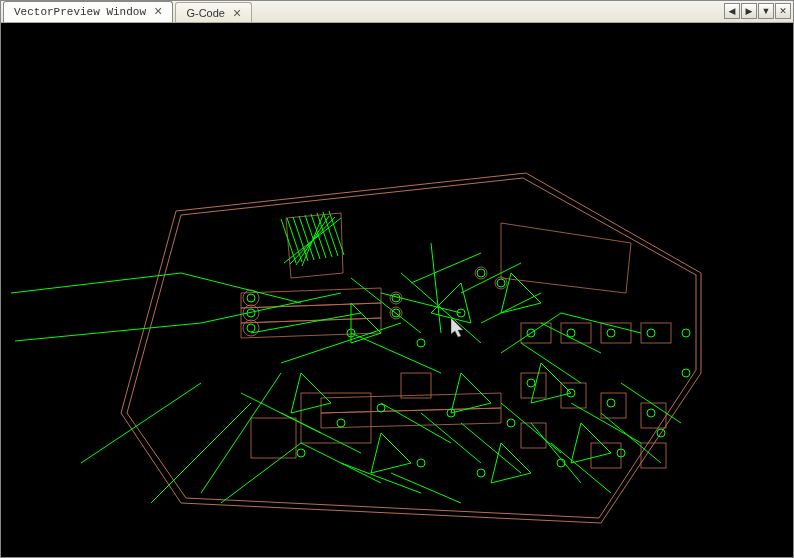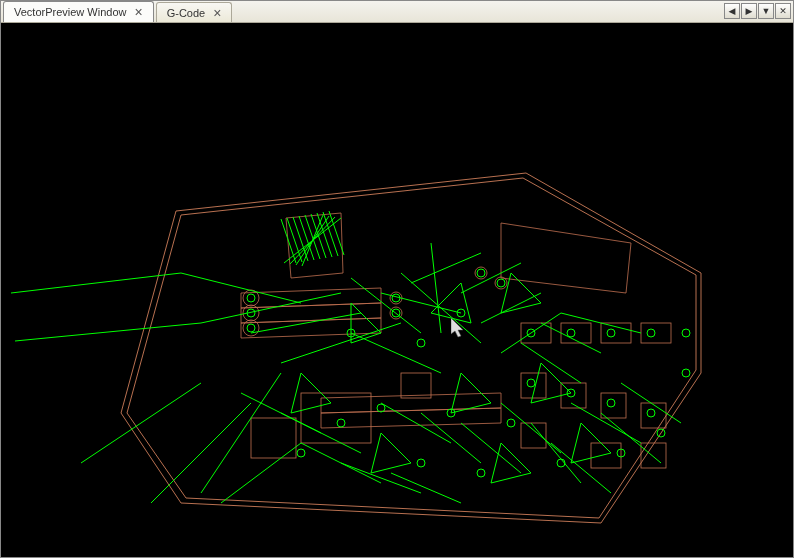--- a/index.html
+++ b/index.html
@@ -47,20 +47,21 @@
       color: #333;
       font-size: 11px;
     }
     .tab.active {
       background: #fcfcfa;
       border-color: #888;
       font-weight: normal;
       height: 21px;
       position: relative;
       z-index: 2;
+      font-family: Liberation Mono, monospace;
     }
     .tab-close {
       font-size: 14px;
       line-height: 1;
       color: #555;
       cursor: pointer;
       padding: 0 2px;
     }
     .tab-controls {
       position: absolute;

